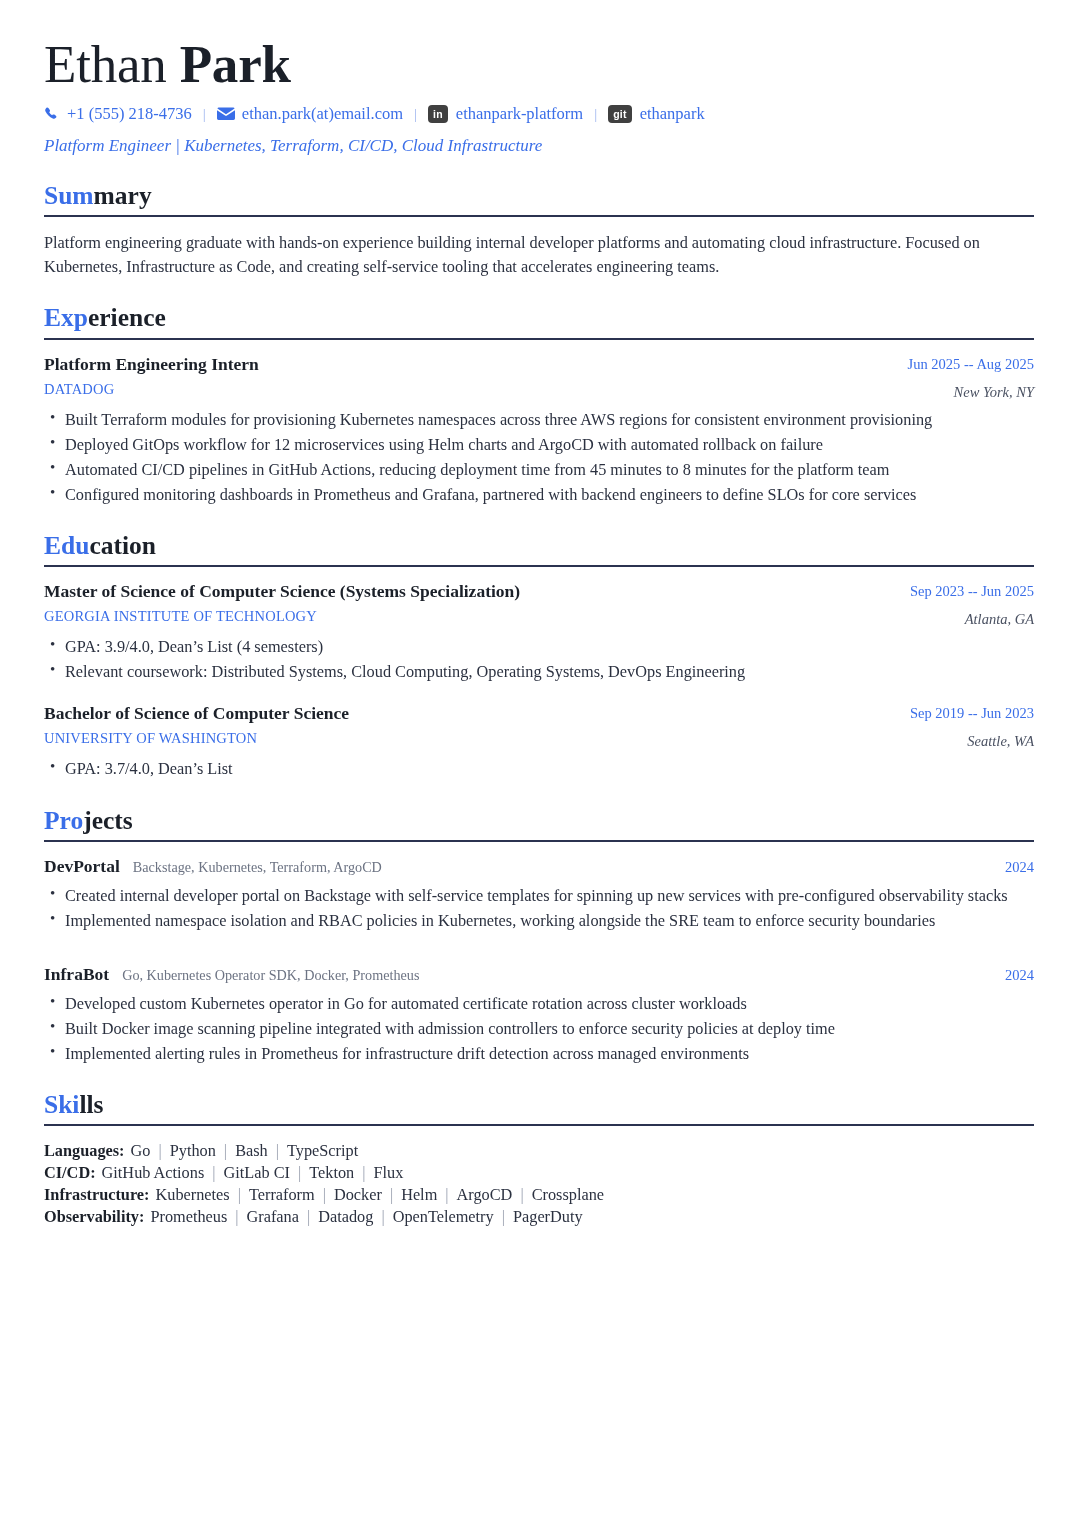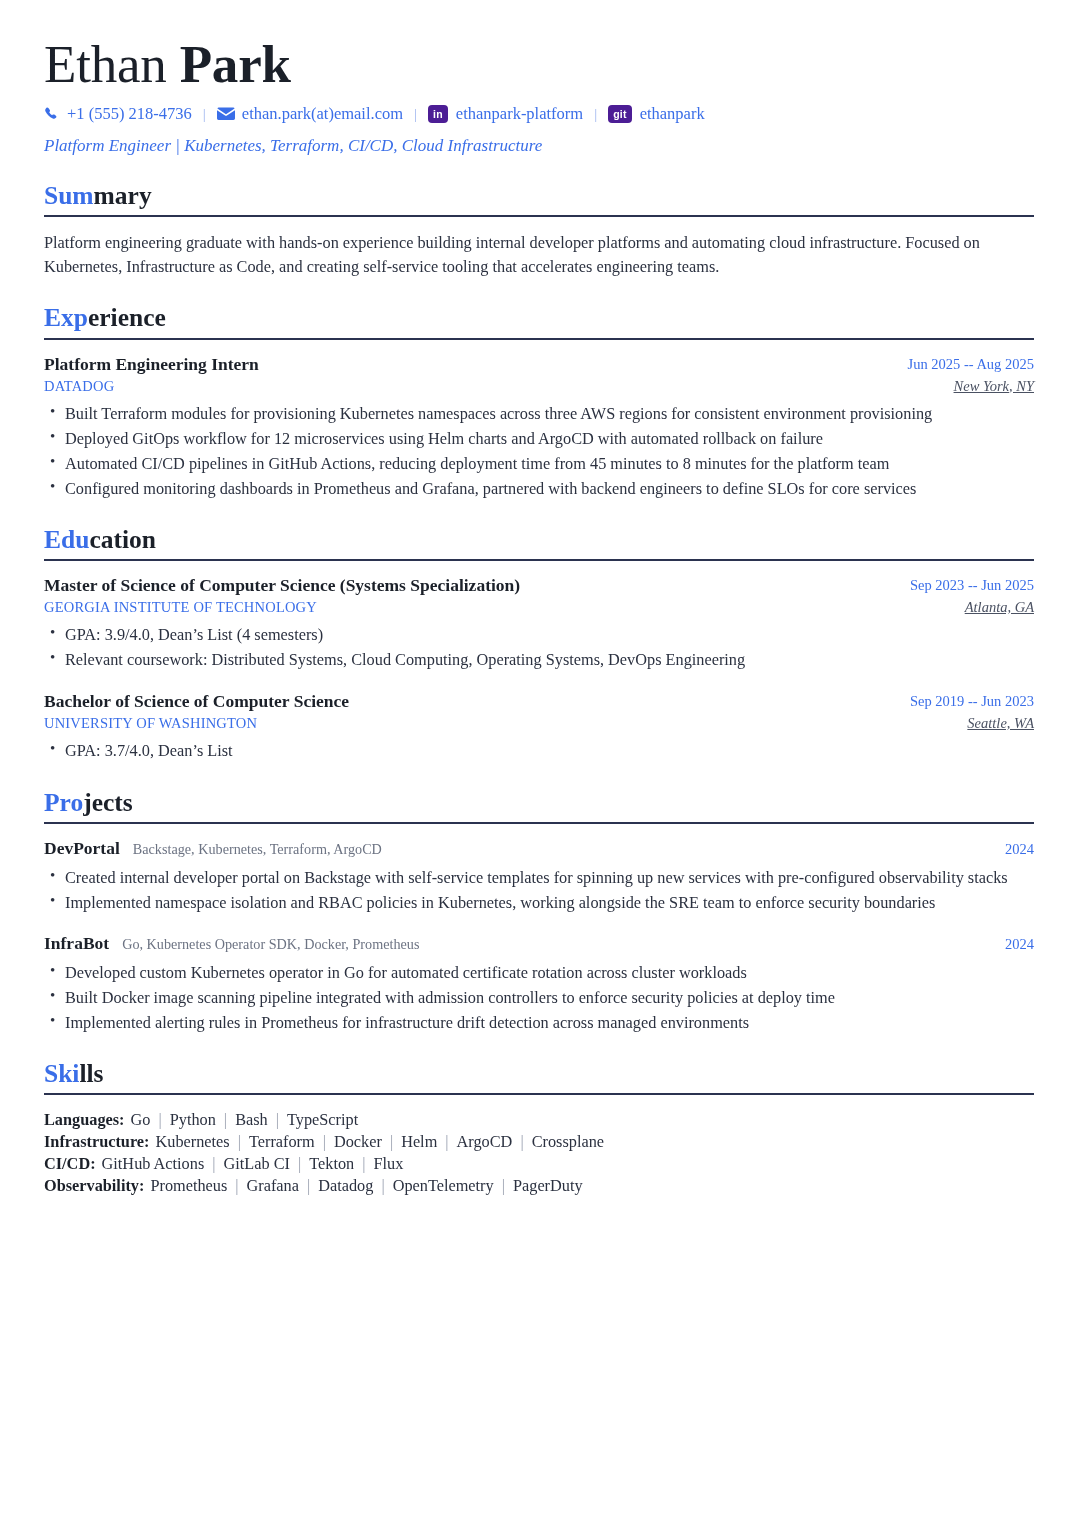--- a/index.html
+++ b/index.html
@@ -53,21 +53,21 @@
   .ico {
     display: inline-block;
     margin-right: 7px;
     line-height: 0;
   }
   .ico svg { display: block; }
   .badge {
     display: inline-flex;
     align-items: center;
     justify-content: center;
-    background: #4c1d95;
+    background: #404040;
     color: #ffffff;
     border-radius: 4px;
     font-family: "Liberation Sans", sans-serif;
     font-weight: 700;
     font-size: 10.5px;
     line-height: 1;
     padding: 3.5px 5px 4px 5px;
     margin-right: 8px;
     letter-spacing: 0.2px;
   }
@@ -127,22 +127,21 @@
     text-transform: uppercase;
     letter-spacing: 0.2px;
     margin-top: 3px;
   }
   .entry-loc {
     font-size: 14.5px;
     font-style: italic;
     color: #4a5162;
     white-space: nowrap;
     padding-left: 16px;
-    margin-top: 3px;
-    text-decoration: underline;
+    margin-top: 9px;
   }
 
   ul.bullets {
     list-style: none;
     margin: 7px 0 0 0;
     padding: 0;
   }
   ul.bullets li {
     position: relative;
     font-size: 16.3px;
@@ -154,21 +153,21 @@
   ul.bullets li::before {
     content: "\2022";
     position: absolute;
     left: 6px;
     top: -1px;
     color: #2b3140;
     font-size: 15px;
   }
 
   
-  .proj + .proj { margin-top: 19px; }
+  .proj + .proj { margin-top: 32px; }
   .proj-head {
     display: flex;
     align-items: baseline;
     justify-content: space-between;
   }
   .proj-left { display: flex; align-items: baseline; }
   .proj-name {
     font-size: 17.5px;
     font-weight: 700;
     color: #1b2029;
@@ -362,24 +361,24 @@
 
   <div class="section">
     <div class="sec-head"><span class="hl">Ski</span><span>lls</span></div>
     <div class="sec-rule"></div>
     <div class="sec-body">
 
       <div class="skill-line">
         <span class="skill-cat">Languages:</span><span class="skill-items"><span>Go</span><span class="pipe">|</span><span>Python</span><span class="pipe">|</span><span>Bash</span><span class="pipe">|</span><span>TypeScript</span></span>
       </div>
       <div class="skill-line">
+        <span class="skill-cat">CI/CD:</span><span class="skill-items"><span>GitHub Actions</span><span class="pipe">|</span><span>GitLab CI</span><span class="pipe">|</span><span>Tekton</span><span class="pipe">|</span><span>Flux</span></span>
+      </div>
+      <div class="skill-line">
         <span class="skill-cat">Infrastructure:</span><span class="skill-items"><span>Kubernetes</span><span class="pipe">|</span><span>Terraform</span><span class="pipe">|</span><span>Docker</span><span class="pipe">|</span><span>Helm</span><span class="pipe">|</span><span>ArgoCD</span><span class="pipe">|</span><span>Crossplane</span></span>
-      </div>
-      <div class="skill-line">
-        <span class="skill-cat">CI/CD:</span><span class="skill-items"><span>GitHub Actions</span><span class="pipe">|</span><span>GitLab CI</span><span class="pipe">|</span><span>Tekton</span><span class="pipe">|</span><span>Flux</span></span>
       </div>
       <div class="skill-line">
         <span class="skill-cat">Observability:</span><span class="skill-items"><span>Prometheus</span><span class="pipe">|</span><span>Grafana</span><span class="pipe">|</span><span>Datadog</span><span class="pipe">|</span><span>OpenTelemetry</span><span class="pipe">|</span><span>PagerDuty</span></span>
       </div>
 
     </div>
   </div>
 
 </div>
 

